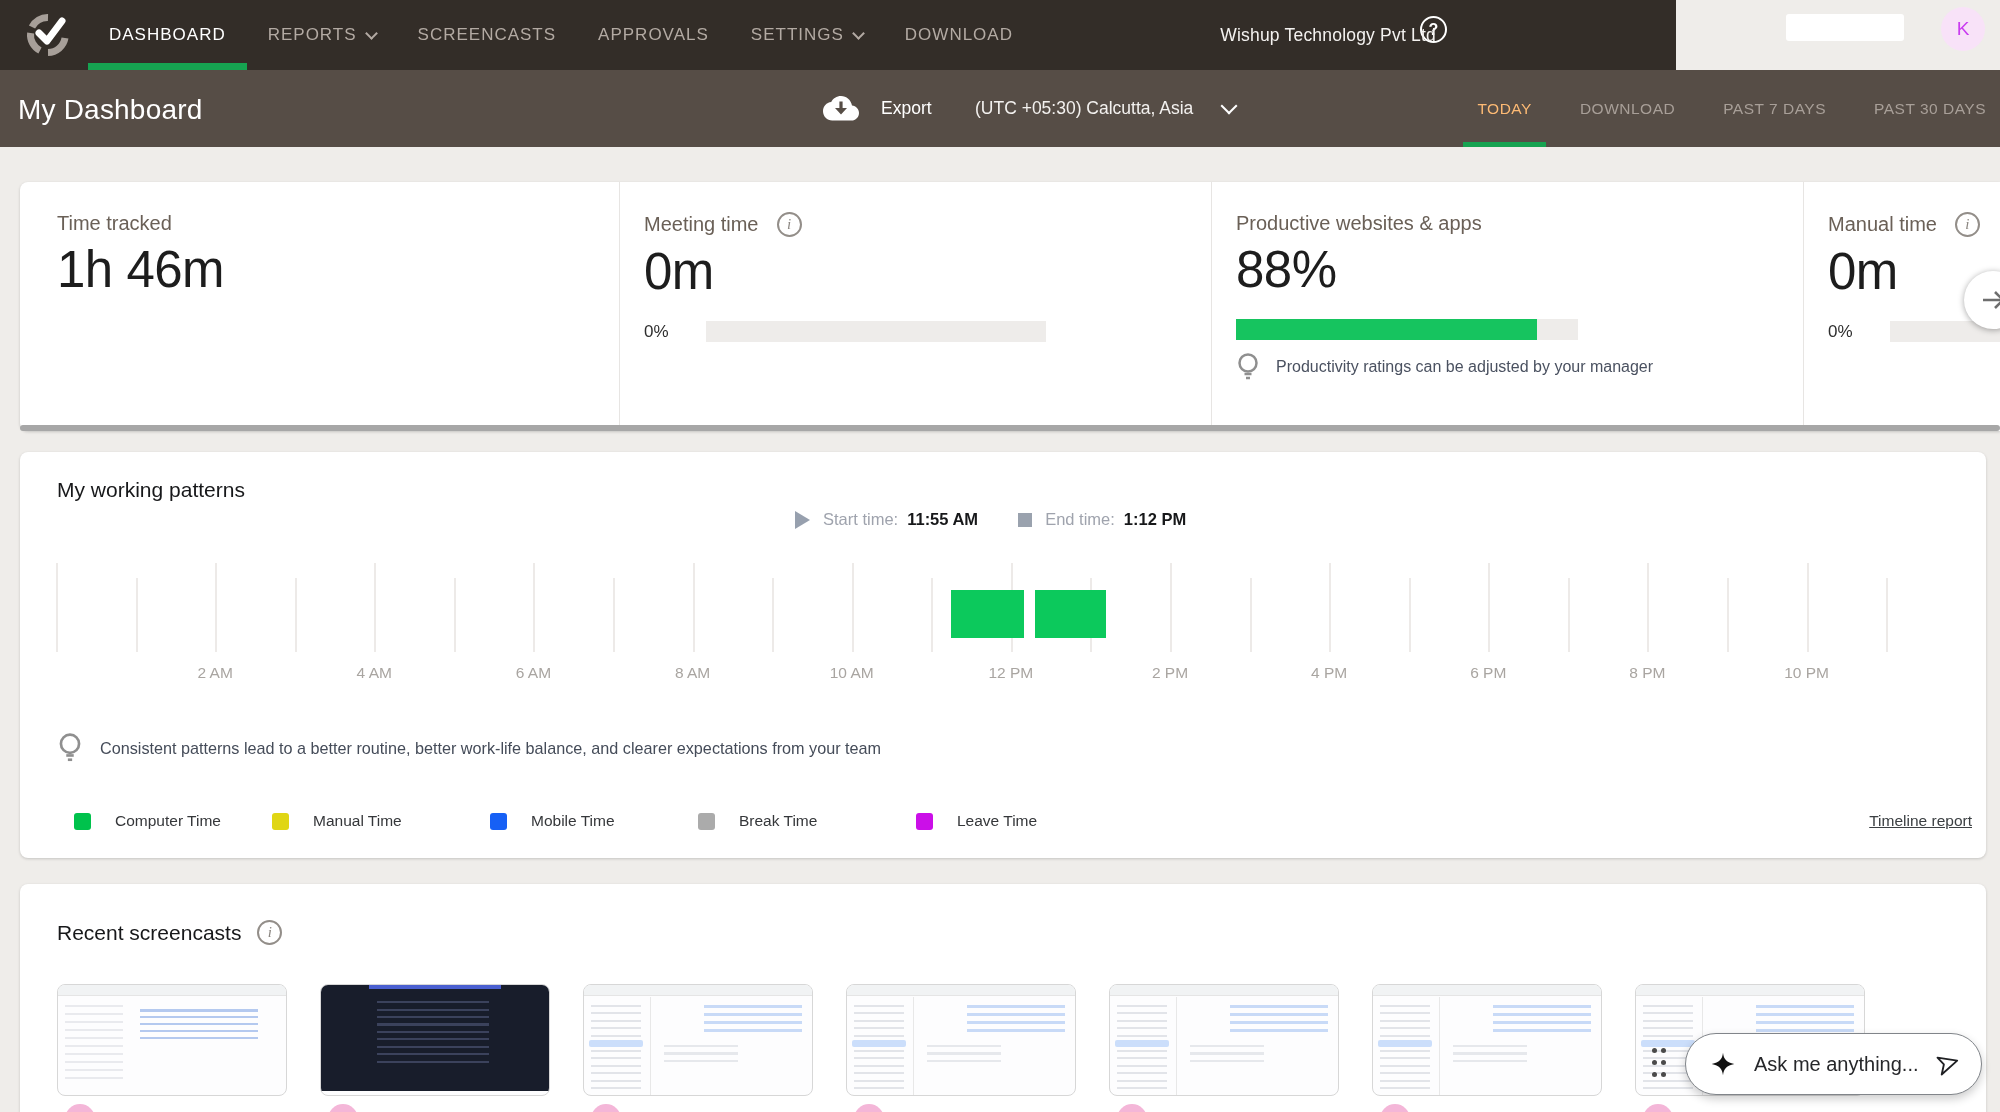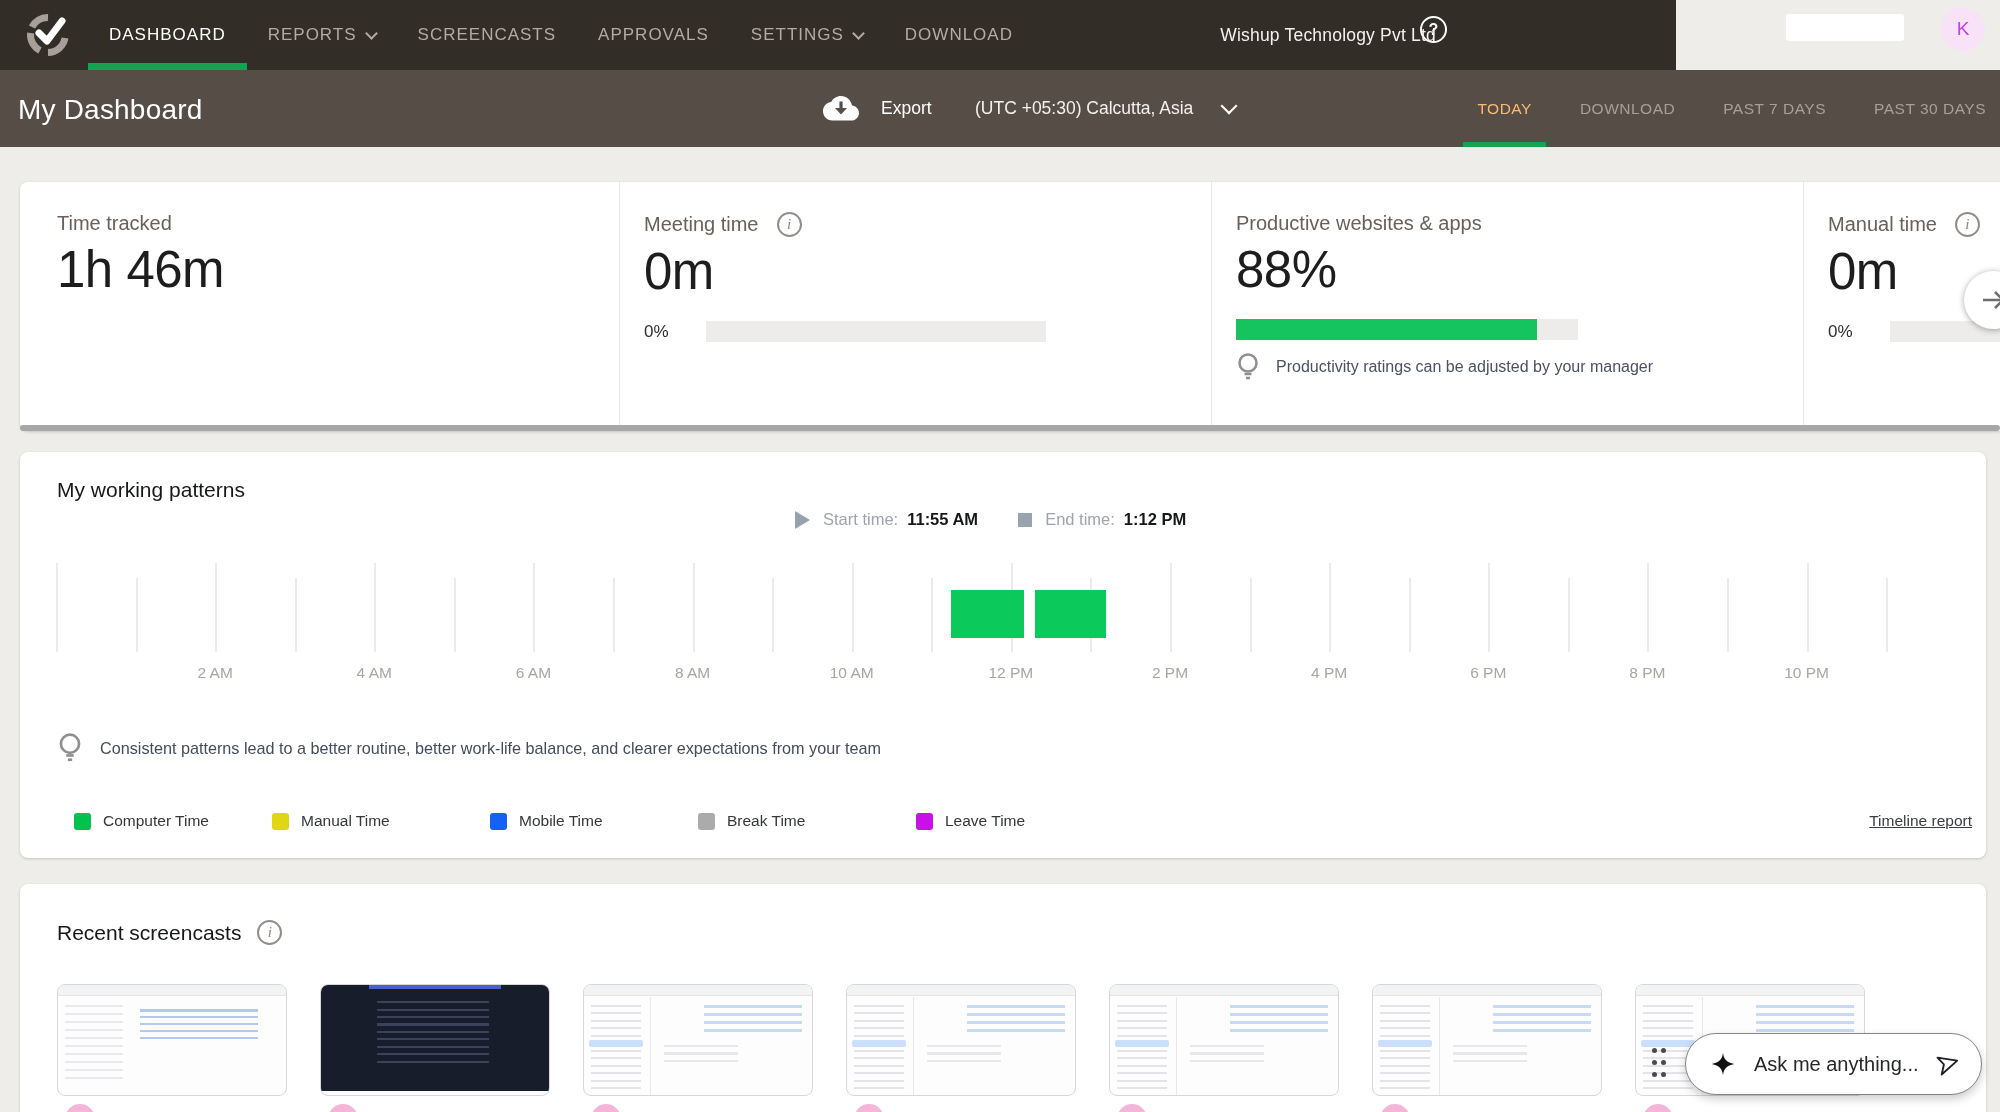--- a/index.html
+++ b/index.html
@@ -59,21 +59,21 @@
 .stop-sq { width:14px; height:14px; background:#9aa2ae; margin-right:13px; margin-left:40px; }
 .se-label { color:#9fa3ad; margin-right:9px; }
 .se-value { color:#17181a; font-weight:700; }
 .chart { position:absolute; left:36px; top:0; width:1890px; height:240px; }
 .tick { position:absolute; width:2px; background:#edeae8; top:111px; height:89px; }
 .tick.short { top:126px; height:74px; }
 .axis-label { position:absolute; top:212px; transform:translateX(-50%); font-size:15.5px; color:#a9a5a1; white-space:nowrap; }
 .block { position:absolute; top:138px; height:48px; background:#0cc95c; }
 .tip { position:absolute; left:37px; top:280px; display:flex; align-items:center; gap:17px; }
 .tip-text { font-size:16.2px; color:#454c59; }
-.legend-item { position:absolute; top:360px; display:flex; align-items:center; gap:12px; }
+.legend-item { position:absolute; top:360px; display:flex; align-items:center; gap:24px; }
 .legend-sq { width:17px; height:17px; border-radius:3px; }
 .legend-label { font-size:15.5px; color:#35373a; }
 .timeline-link { position:absolute; right:14px; top:360px; font-size:15.5px; color:#3c4043; text-decoration:underline; cursor:pointer; }
 
 
 .screencasts { position:absolute; left:20px; top:884px; width:1966px; height:300px; background:#fff; border-radius:8px; box-shadow:0 1px 3px rgba(0,0,0,.18); }
 .sc-title { position:absolute; left:37px; top:36px; font-size:21px; color:#17181a; font-weight:500; display:flex; align-items:center; gap:16px; }
 .thumbs { position:absolute; left:37px; top:100px; display:flex; gap:33px; }
 .thumb-card { width:230px; }
 .thumb-img { width:230px; height:112px; border:1px solid #d7d7d7; border-radius:8px; position:relative; overflow:hidden; background:#fdfdfe; }

